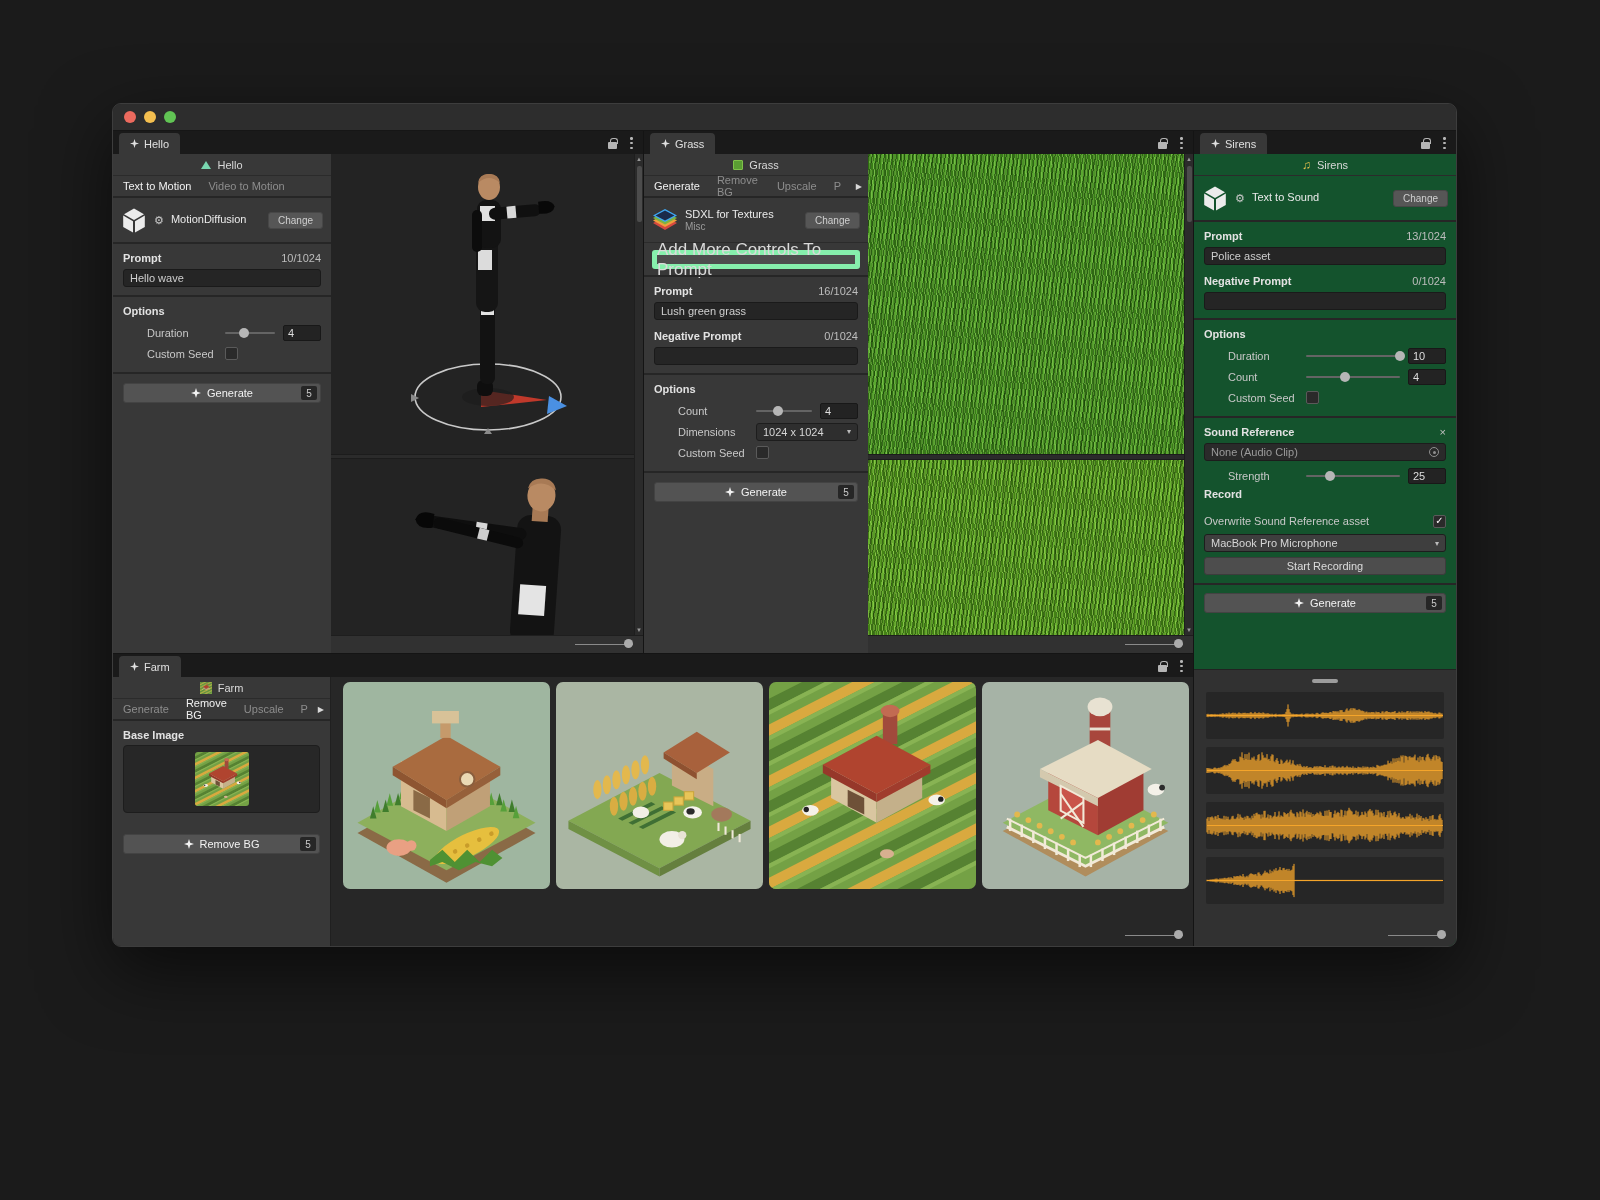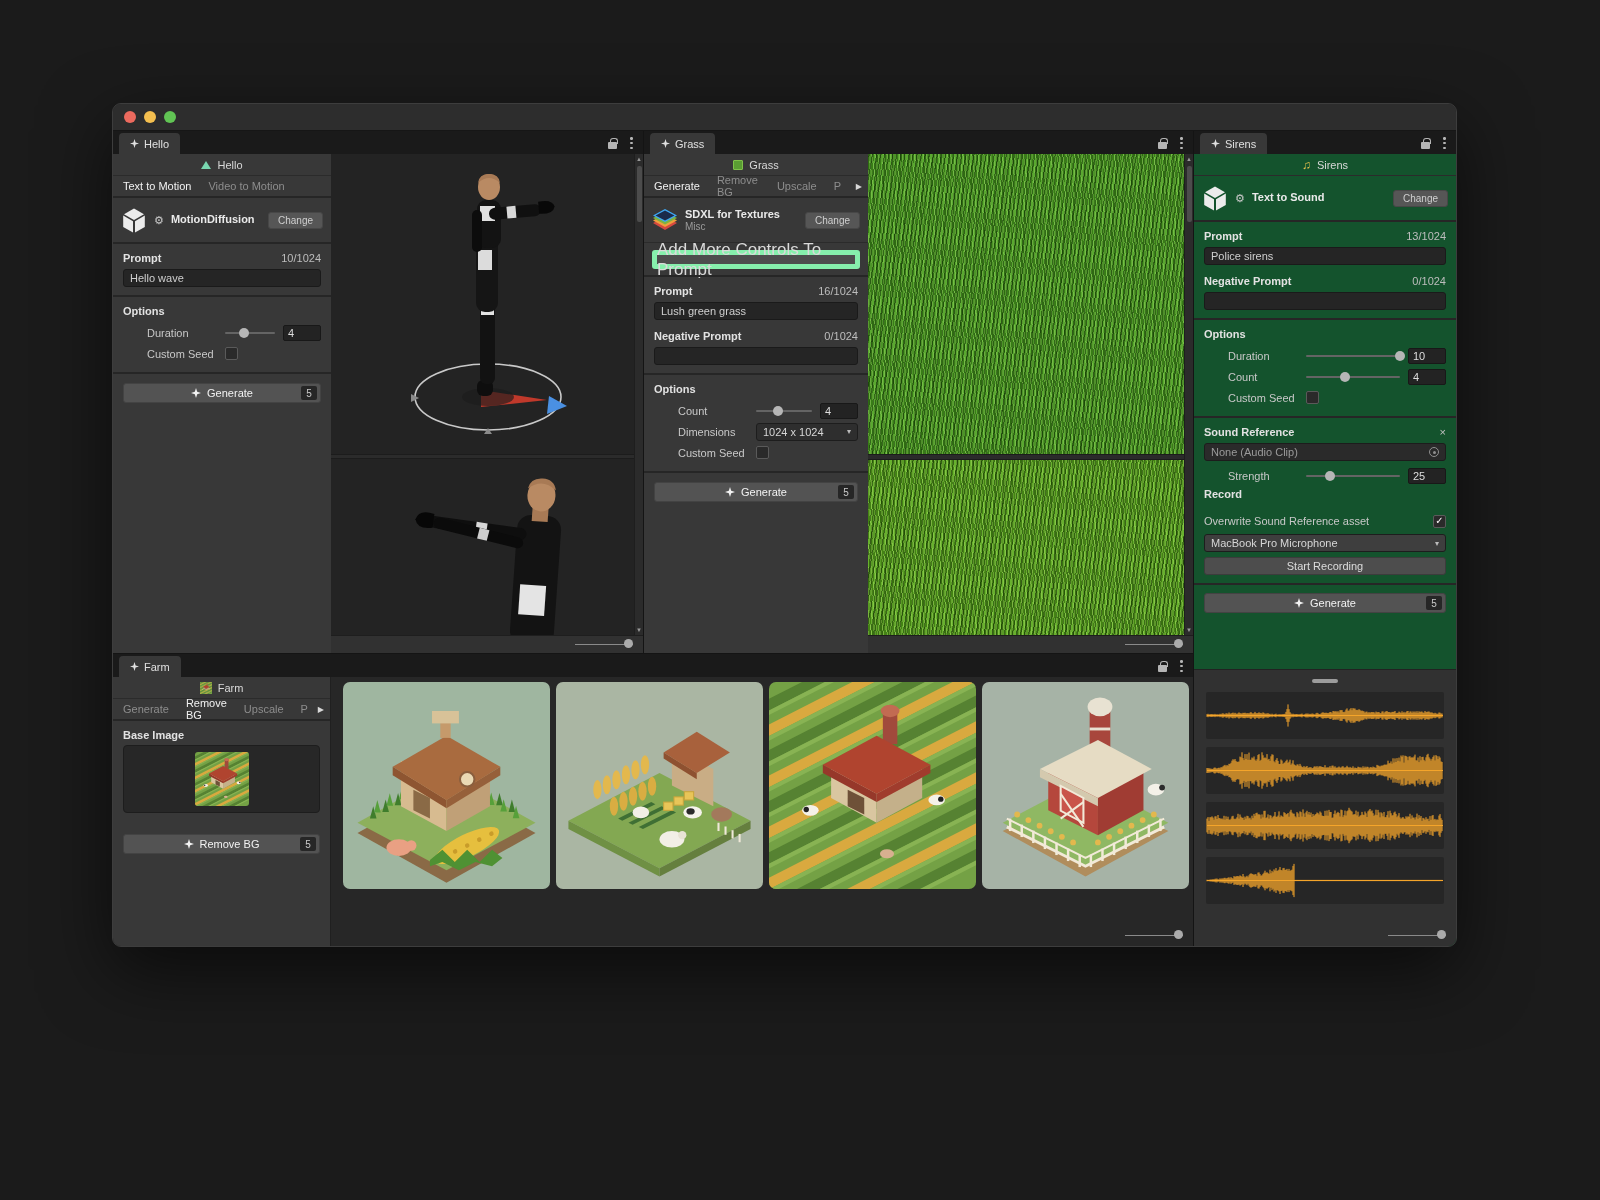--- a/index.html
+++ b/index.html
@@ -32,21 +32,21 @@
   .w218{width:218px;}.w224{width:224px;}
   .panel-header{height:22px;flex:none;display:flex;align-items:center;justify-content:center;gap:6px;font-size:11px;color:#d8d8d8;border-bottom:1px solid #2b2b2b;}
   .hdr-tri{width:0;height:0;border-left:5px solid transparent;border-right:5px solid transparent;border-bottom:8px solid #79d6b0;}
   .hdr-sq{width:10px;height:10px;background:#5a9e33;border:1px solid #7fc24a;border-radius:1px;}
   .hdr-note{color:#e3c04e;font-size:12px;line-height:1;}
   .mode-row{height:22px;flex:none;display:flex;align-items:center;gap:0;padding:0 10px;font-size:11px;border-bottom:2px solid #262626;position:relative;}
   .mode-row .mi{margin-right:17px;color:#8d8d8d;}
   .mode-row .mi.active{color:#f1f1f1;}
   .mode-row .overflow{position:absolute;right:6px;color:#d8d8d8;font-size:8px;}
   .model-row{flex:none;display:flex;align-items:center;gap:7px;padding:9px 8px;border-bottom:2px solid #262626;}
-  .model-name{font-size:11px;font-weight:bold;color:#eaeaea;line-height:1.25;}
+  .model-name{font-size:11px;font-weight:normal;color:#eaeaea;line-height:1.25;}
   .model-sub{font-size:10px;color:#9b9b9b;font-weight:normal;}
   .gear{color:#c9c9c9;font-size:11px;}
   .change-btn{margin-left:auto;background:#565656;border:1px solid #474747;border-radius:3px;font-size:10px;color:#cfcfcf;padding:2px 9px;flex:none;}
   .addmore{margin:7px 8px;flex:none;height:19px;background:#4d4d4d;border:5px solid #86efac;border-radius:3px;display:flex;align-items:center;justify-content:center;font-size:17px;color:#dadada;}
   .section{padding:8px 10px;border-bottom:2px solid #262626;flex:none;}
   .label-row{display:flex;justify-content:space-between;align-items:center;font-size:11px;margin-bottom:5px;}
   .lbl-bold{color:#e2e2e2;font-weight:bold;}
   .counter{color:#bdbdbd;}
   .text-input{height:18px;background:#252525;border:1px solid #1a1a1a;border-radius:3px;font-size:11px;color:#cfcfcf;display:flex;align-items:center;padding:0 6px;}
   .text-input.empty{color:#777;}
@@ -730,21 +730,21 @@
           </svg>
           <span class="gear">⚙</span>
           <span class="model-name">Text to Sound</span>
           <span class="change-btn">Change</span>
         </div>
         <div class="section" style="border-bottom:none;padding-bottom:2px;">
           <div class="label-row">
             <span class="lbl-bold">Prompt</span>
             <span class="counter">13/1024</span>
           </div>
-          <div class="text-input">Police sirens</div>
+          <div class="text-input">Police asset</div>
         </div>
         <div class="section">
           <div class="label-row">
             <span class="lbl-bold">Negative Prompt</span>
             <span class="counter">0/1024</span>
           </div>
           <div class="text-input empty"></div>
         </div>
         <div class="section">
           <div class="label-row">

